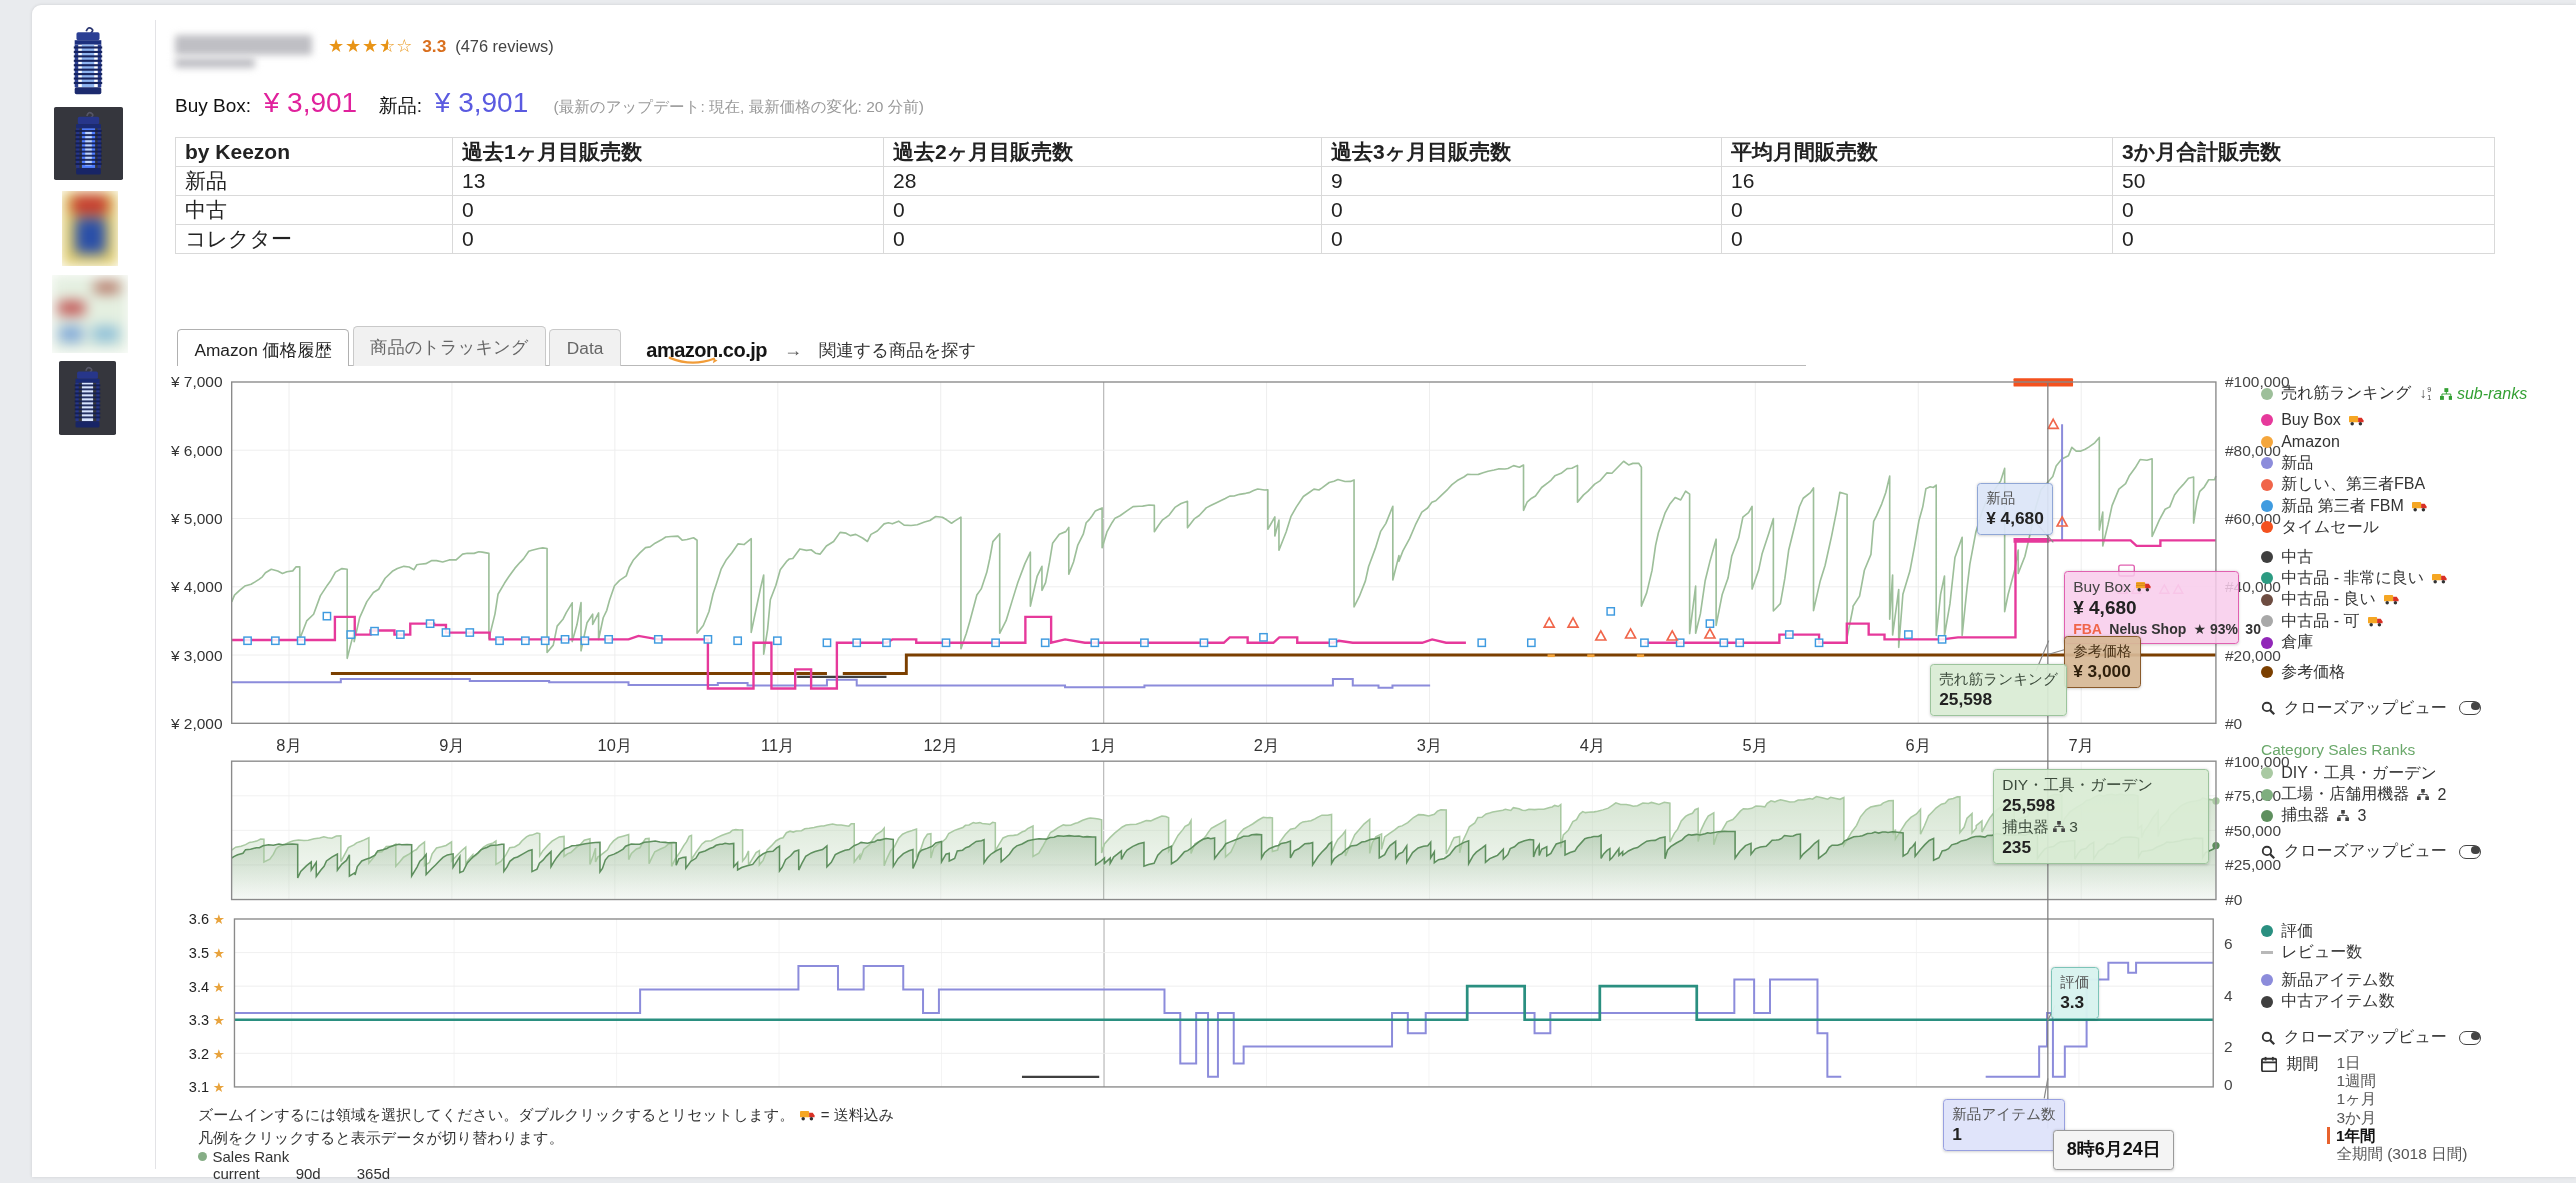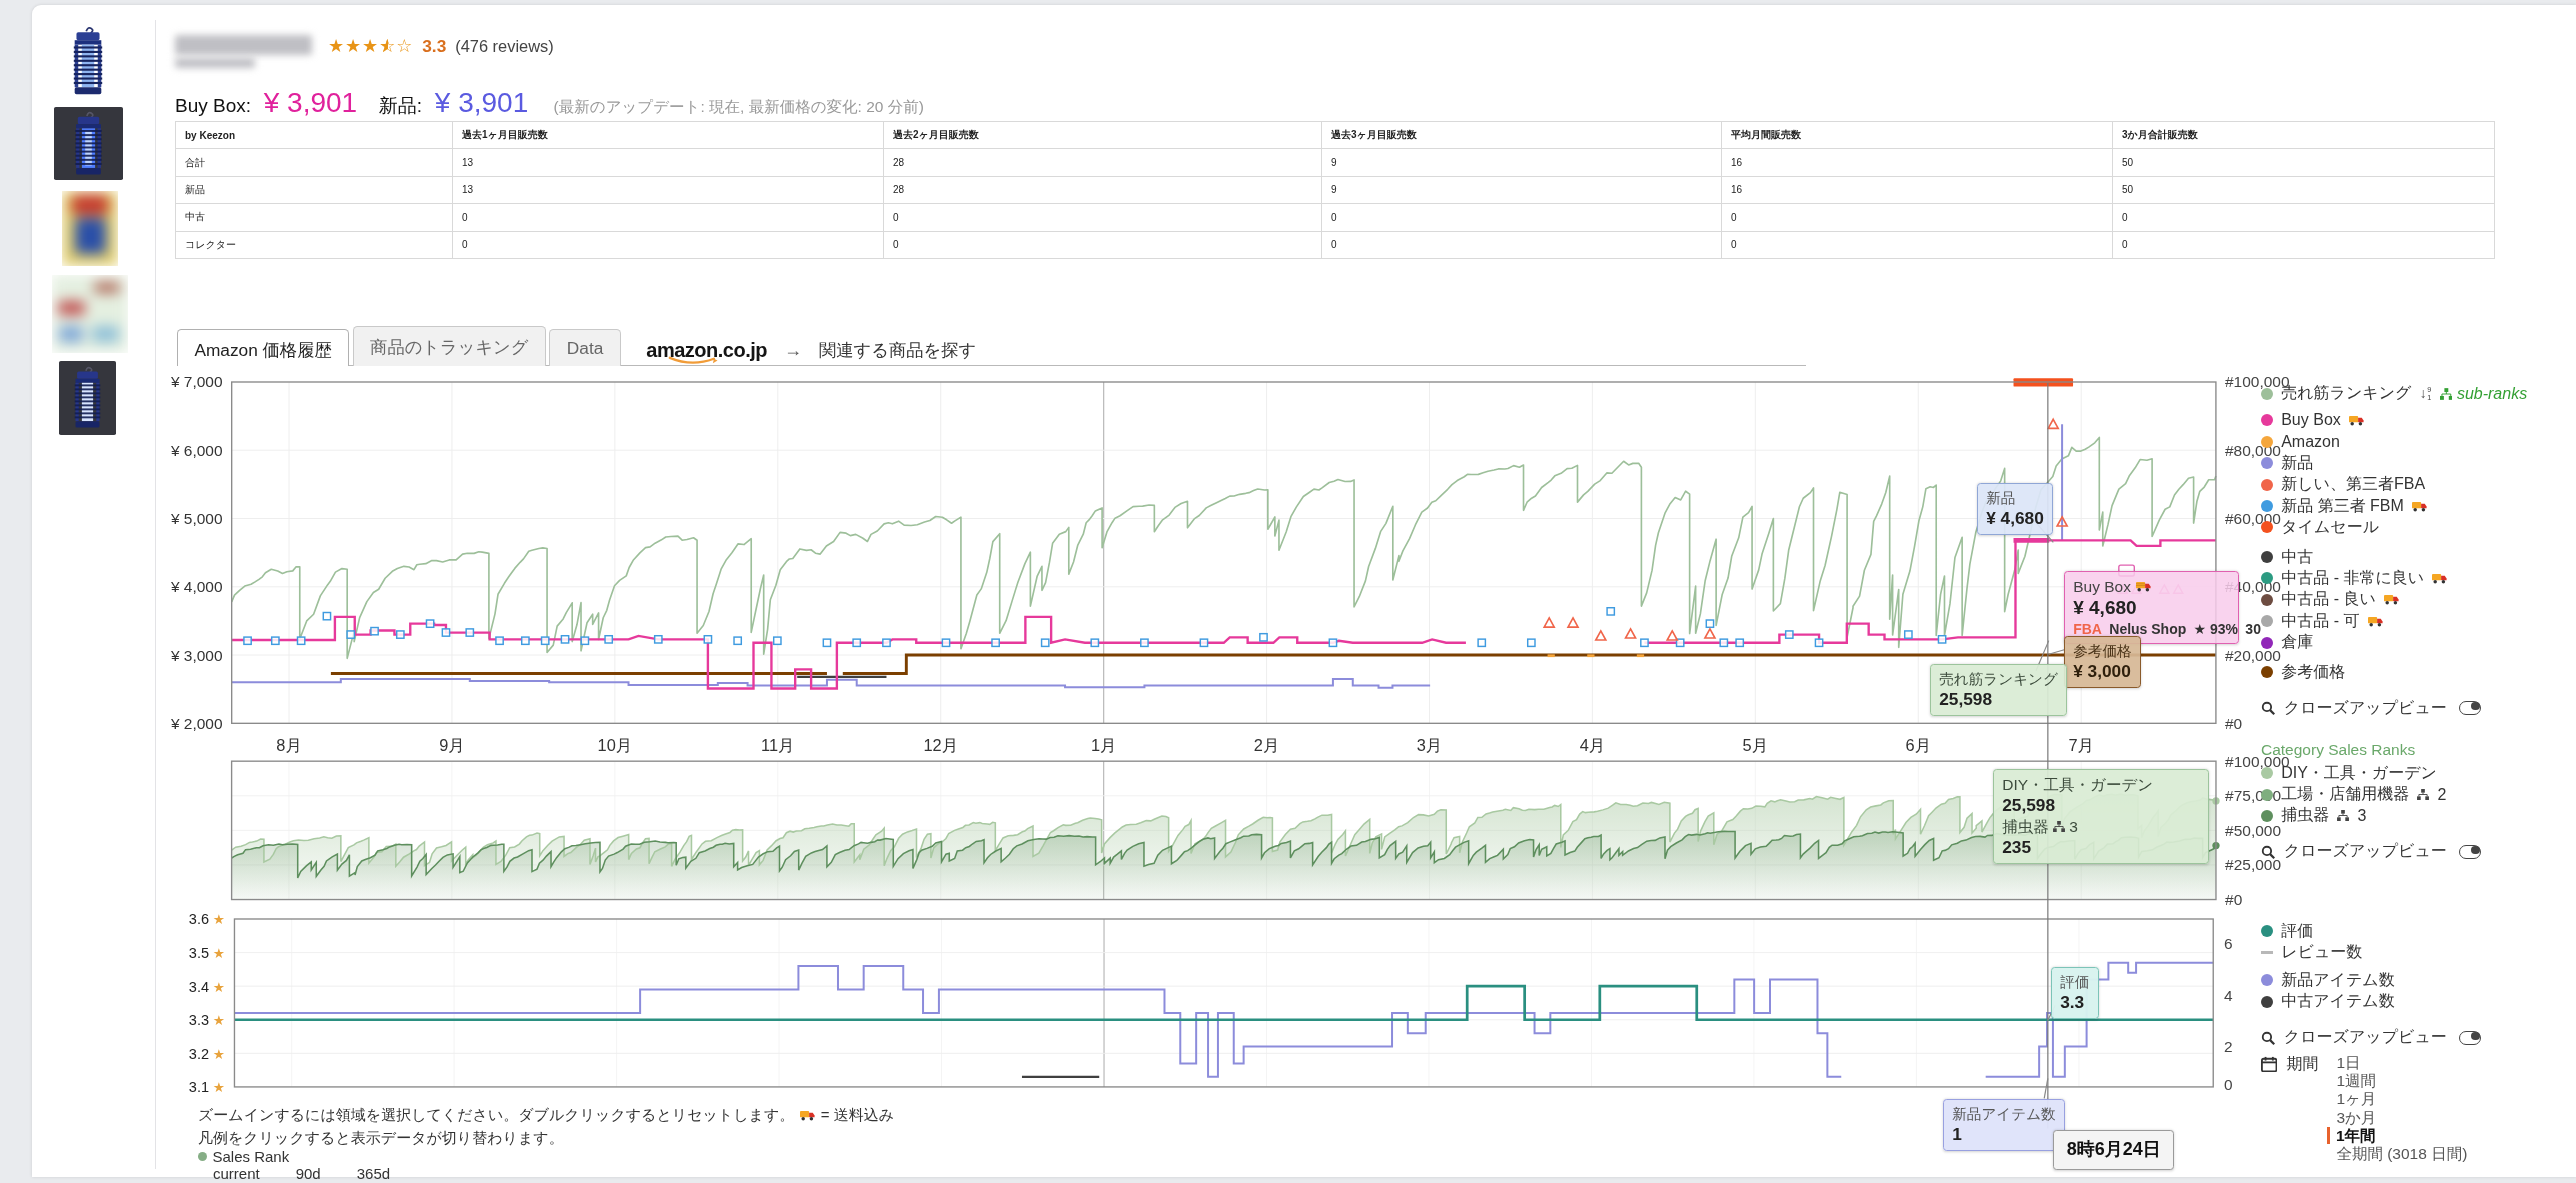--- a/index.html
+++ b/index.html
@@ -16,21 +16,21 @@
   .stars .half{position:relative;display:inline-block;color:#e89417;}
   .stars .half .fill{position:absolute;left:0;top:0;width:50%;overflow:hidden;}
   .stars .empty{color:#e89417;}
   .ratingnum{font-size:17.3px;font-weight:bold;color:#d96f1e;}
   .reviews{font-size:16.4px;color:#444;}
   .pricebar{position:absolute;left:175px;top:87px;display:flex;align-items:baseline;gap:12.7px;white-space:nowrap;}
   .pb-label{font-size:19px;color:#111;}
   .pb-price-pink{font-size:28px;color:#e0219c;}
   .pb-price-blue{font-size:28px;color:#5a5ae0;}
   .pb-note{font-size:15.5px;color:#999;margin-left:12.7px;}
-  table.sales{position:absolute;left:175px;top:121px;border-collapse:collapse;table-layout:fixed;font-size:10px;color:#222;}
+  table.sales{position:absolute;left:175px;top:137px;border-collapse:collapse;table-layout:fixed;font-size:21px;color:#222;}
   table.sales th,table.sales td{border:0.9px solid #d9d9d9;text-align:left;padding:0 0 0 9px;height:26.4px;font-weight:normal;}
   table.sales th{font-weight:bold;}
   .metarow{position:absolute;left:175px;top:304px;font-size:16px;color:#222;display:flex;align-items:center;gap:6.4px;white-space:nowrap;}
   .metarow b{font-weight:bold;}
   .red{color:#cc2222;font-weight:bold;}
   .tabs{position:absolute;left:177px;top:330px;display:flex;align-items:flex-end;height:36px;}
   .tabline{position:absolute;left:177px;top:365px;width:1629px;height:0.9px;background:#b9b9b9;}
   .tab{font-size:17.3px;padding:7.3px 16.4px;border:0.9px solid #c9c9c9;border-bottom:none;border-radius:4.6px 4.6px 0 0;margin-right:3.6px;cursor:pointer;position:relative;}
   .tab.active{background:#fff;color:#222;z-index:2;border-color:#b0b0b0;height:21px;}
   .tab.inactive{background:#f1f1f1;color:#666;}
@@ -191,28 +191,20 @@
         <col style="width:382px">
       </colgroup>
     <tbody>
         <tr>
       <th>by Keezon</th>
       <th>過去1ヶ月目販売数</th>
       <th>過去2ヶ月目販売数</th>
       <th>過去3ヶ月目販売数</th>
       <th>平均月間販売数</th>
       <th>3か月合計販売数</th>
-    </tr>
-    <tr>
-      <td>合計</td>
-          <td>13</td>
-          <td>28</td>
-          <td>9</td>
-          <td>16</td>
-          <td>50</td>
     </tr>
     <tr>
       <td>新品</td>
           <td>13</td>
           <td>28</td>
           <td>9</td>
           <td>16</td>
           <td>50</td>
     </tr>
     <tr>

